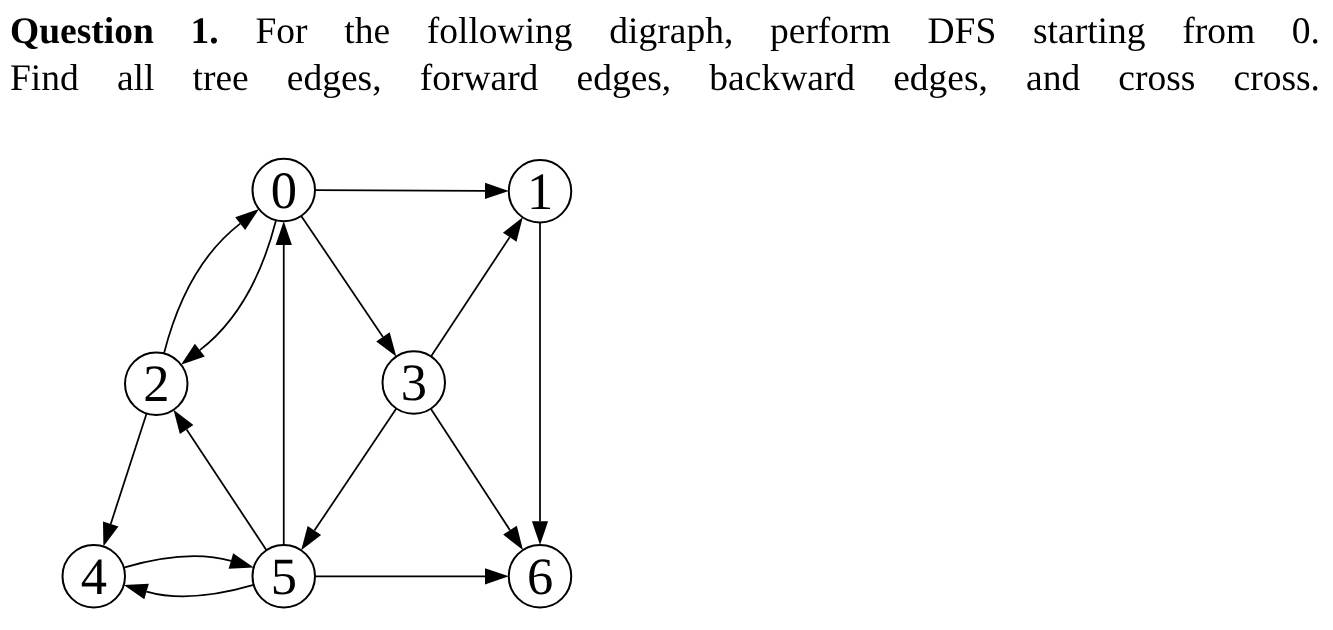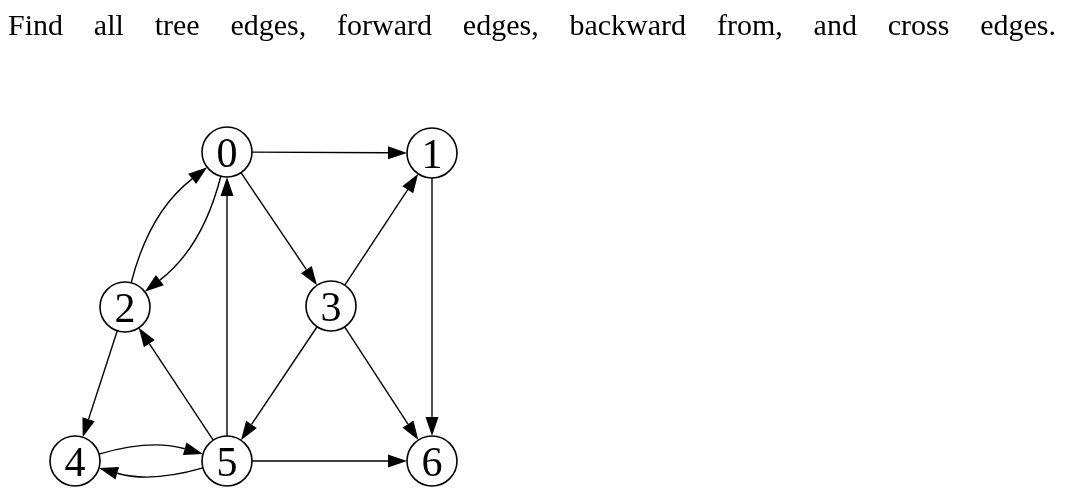--- a/index.html
+++ b/index.html
@@ -85,16 +85,17 @@
       <text x="331" y="307" text-anchor="middle" dominant-baseline="central" font-family="&quot;Liberation Serif&quot;, serif" font-size="42" fill="#000000">3</text>
       <circle cx="75" cy="461" r="25" fill="#ffffff" stroke="#000000" stroke-width="1.6"></circle>
       <text x="75" y="462" text-anchor="middle" dominant-baseline="central" font-family="&quot;Liberation Serif&quot;, serif" font-size="42" fill="#000000">4</text>
       <circle cx="227" cy="461" r="25" fill="#ffffff" stroke="#000000" stroke-width="1.6"></circle>
       <text x="227" y="462" text-anchor="middle" dominant-baseline="central" font-family="&quot;Liberation Serif&quot;, serif" font-size="42" fill="#000000">5</text>
       <circle cx="432" cy="461" r="25" fill="#ffffff" stroke="#000000" stroke-width="1.6"></circle>
       <text x="432" y="462" text-anchor="middle" dominant-baseline="central" font-family="&quot;Liberation Serif&quot;, serif" font-size="42" fill="#000000">6</text>
     </svg>
 
   <p class="question">
-    <span class="qline">Find all tree edges, forward edges, backward from, and cross edges.</span>
+    <span class="qline"><strong>Question 1.</strong> <span>For the following digraph, perform DFS starting from 0.</span></span>
+    <span class="qline">Find all tree edges, forward edges, backward edges, and cross cross.</span>
   </p>
 
 </div>
 
 </body></html>

